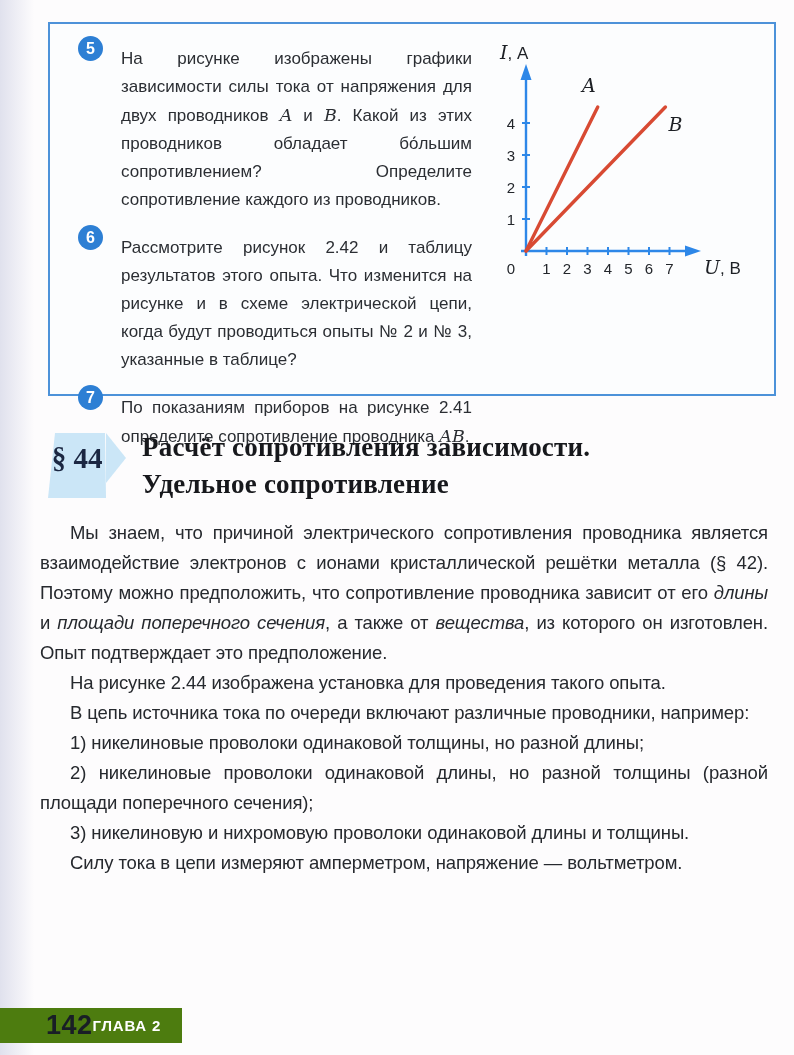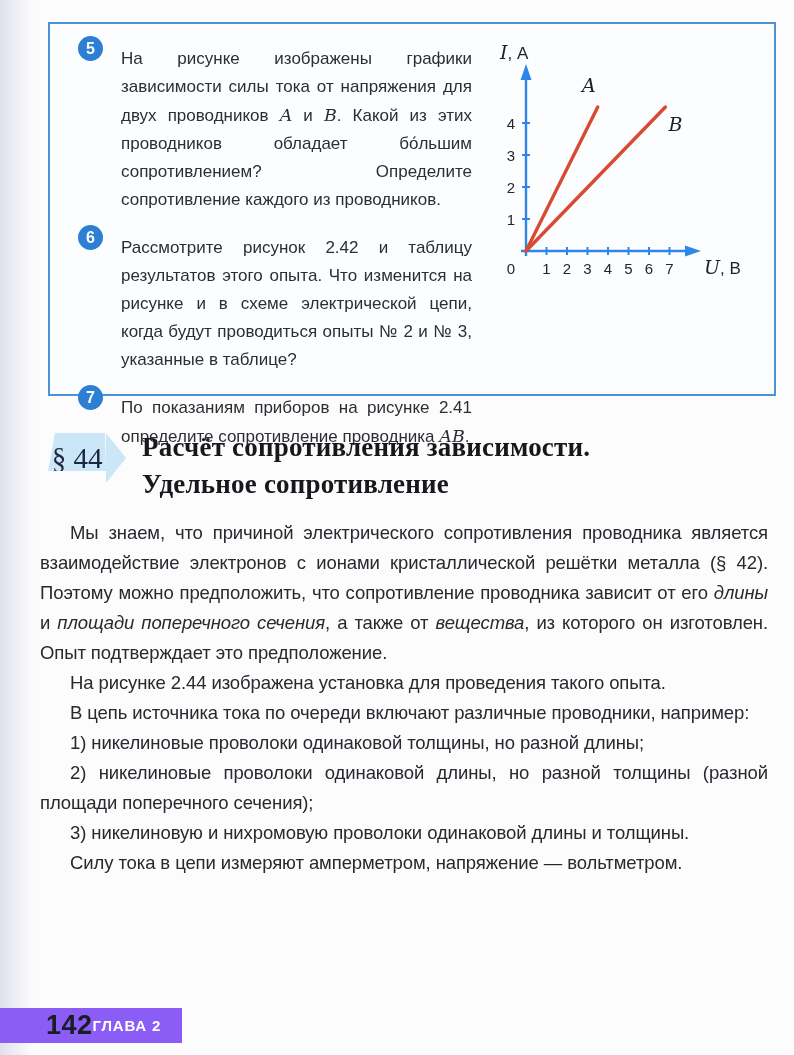--- a/index.html
+++ b/index.html
@@ -37,22 +37,22 @@
   .chart-wrap{flex:1;padding-top:2px;}
   .chart-wrap svg{display:block;}
   .tick{font-family:"Liberation Sans",sans-serif;font-size:15px;fill:#23262b;}
   .axlab .var{font-family:"DejaVu Serif",serif;font-style:italic;font-size:19px;fill:#1d2025;}
   .axlab .unit{font-family:"Liberation Sans",sans-serif;font-size:17px;fill:#1d2025;}
   .series-lab{font-family:"DejaVu Serif",serif;font-style:italic;font-size:19px;fill:#1d2025;}
 
   
   .section-heading{position:absolute;left:48px;top:433px;display:flex;align-items:flex-start;}
   .section-badge{
-    width:58px;height:38px;background:#cbe6f7;color:#1b2742;
-    font-family:"Liberation Serif",serif;font-weight:normal;font-size:29px;
+    width:58px;height:65px;background:#cbe6f7;color:#1b2742;
+    font-family:"Liberation Serif",serif;font-weight:bold;font-size:29px;
     line-height:50px;text-align:center;padding-right:0;
     clip-path:polygon(7px 0, calc(100% - 1px) 0, 100% 100%, 0 100%);
     position:relative;margin-right:0;
   }
   .section-badge-arrow{
     width:0;height:0;border-top:25px solid transparent;border-bottom:25px solid transparent;
     border-left:20px solid #cbe6f7;margin-right:16px;
   }
   .section-title{
     margin:-4px 0 0 0;font-family:"Liberation Serif",serif;font-weight:bold;
@@ -63,21 +63,21 @@
   .body-text{position:absolute;left:40px;top:518px;width:728px;}
   .body-text p{
     margin:0;font-size:18.5px;line-height:30px;color:#26292e;
     text-align:justify;text-indent:30px;letter-spacing:-0.1px;
   }
   .body-text i{font-size:18.5px;}
 
   
   .footer-bar{
     position:absolute;left:0;top:1008px;width:182px;height:35px;
-    background:#8b5cf6;display:flex;align-items:center;z-index:6;
+    background:#4d7c0f;display:flex;align-items:center;z-index:6;
   }
   .page-number{
     font-size:27px;font-weight:bold;color:#191e26;margin-left:46px;letter-spacing:.5px;
   }
   .chapter-label{
     font-size:15px;font-weight:bold;color:#ffffff;letter-spacing:.8px;
   }
 </style>
 </head>
 <body>

